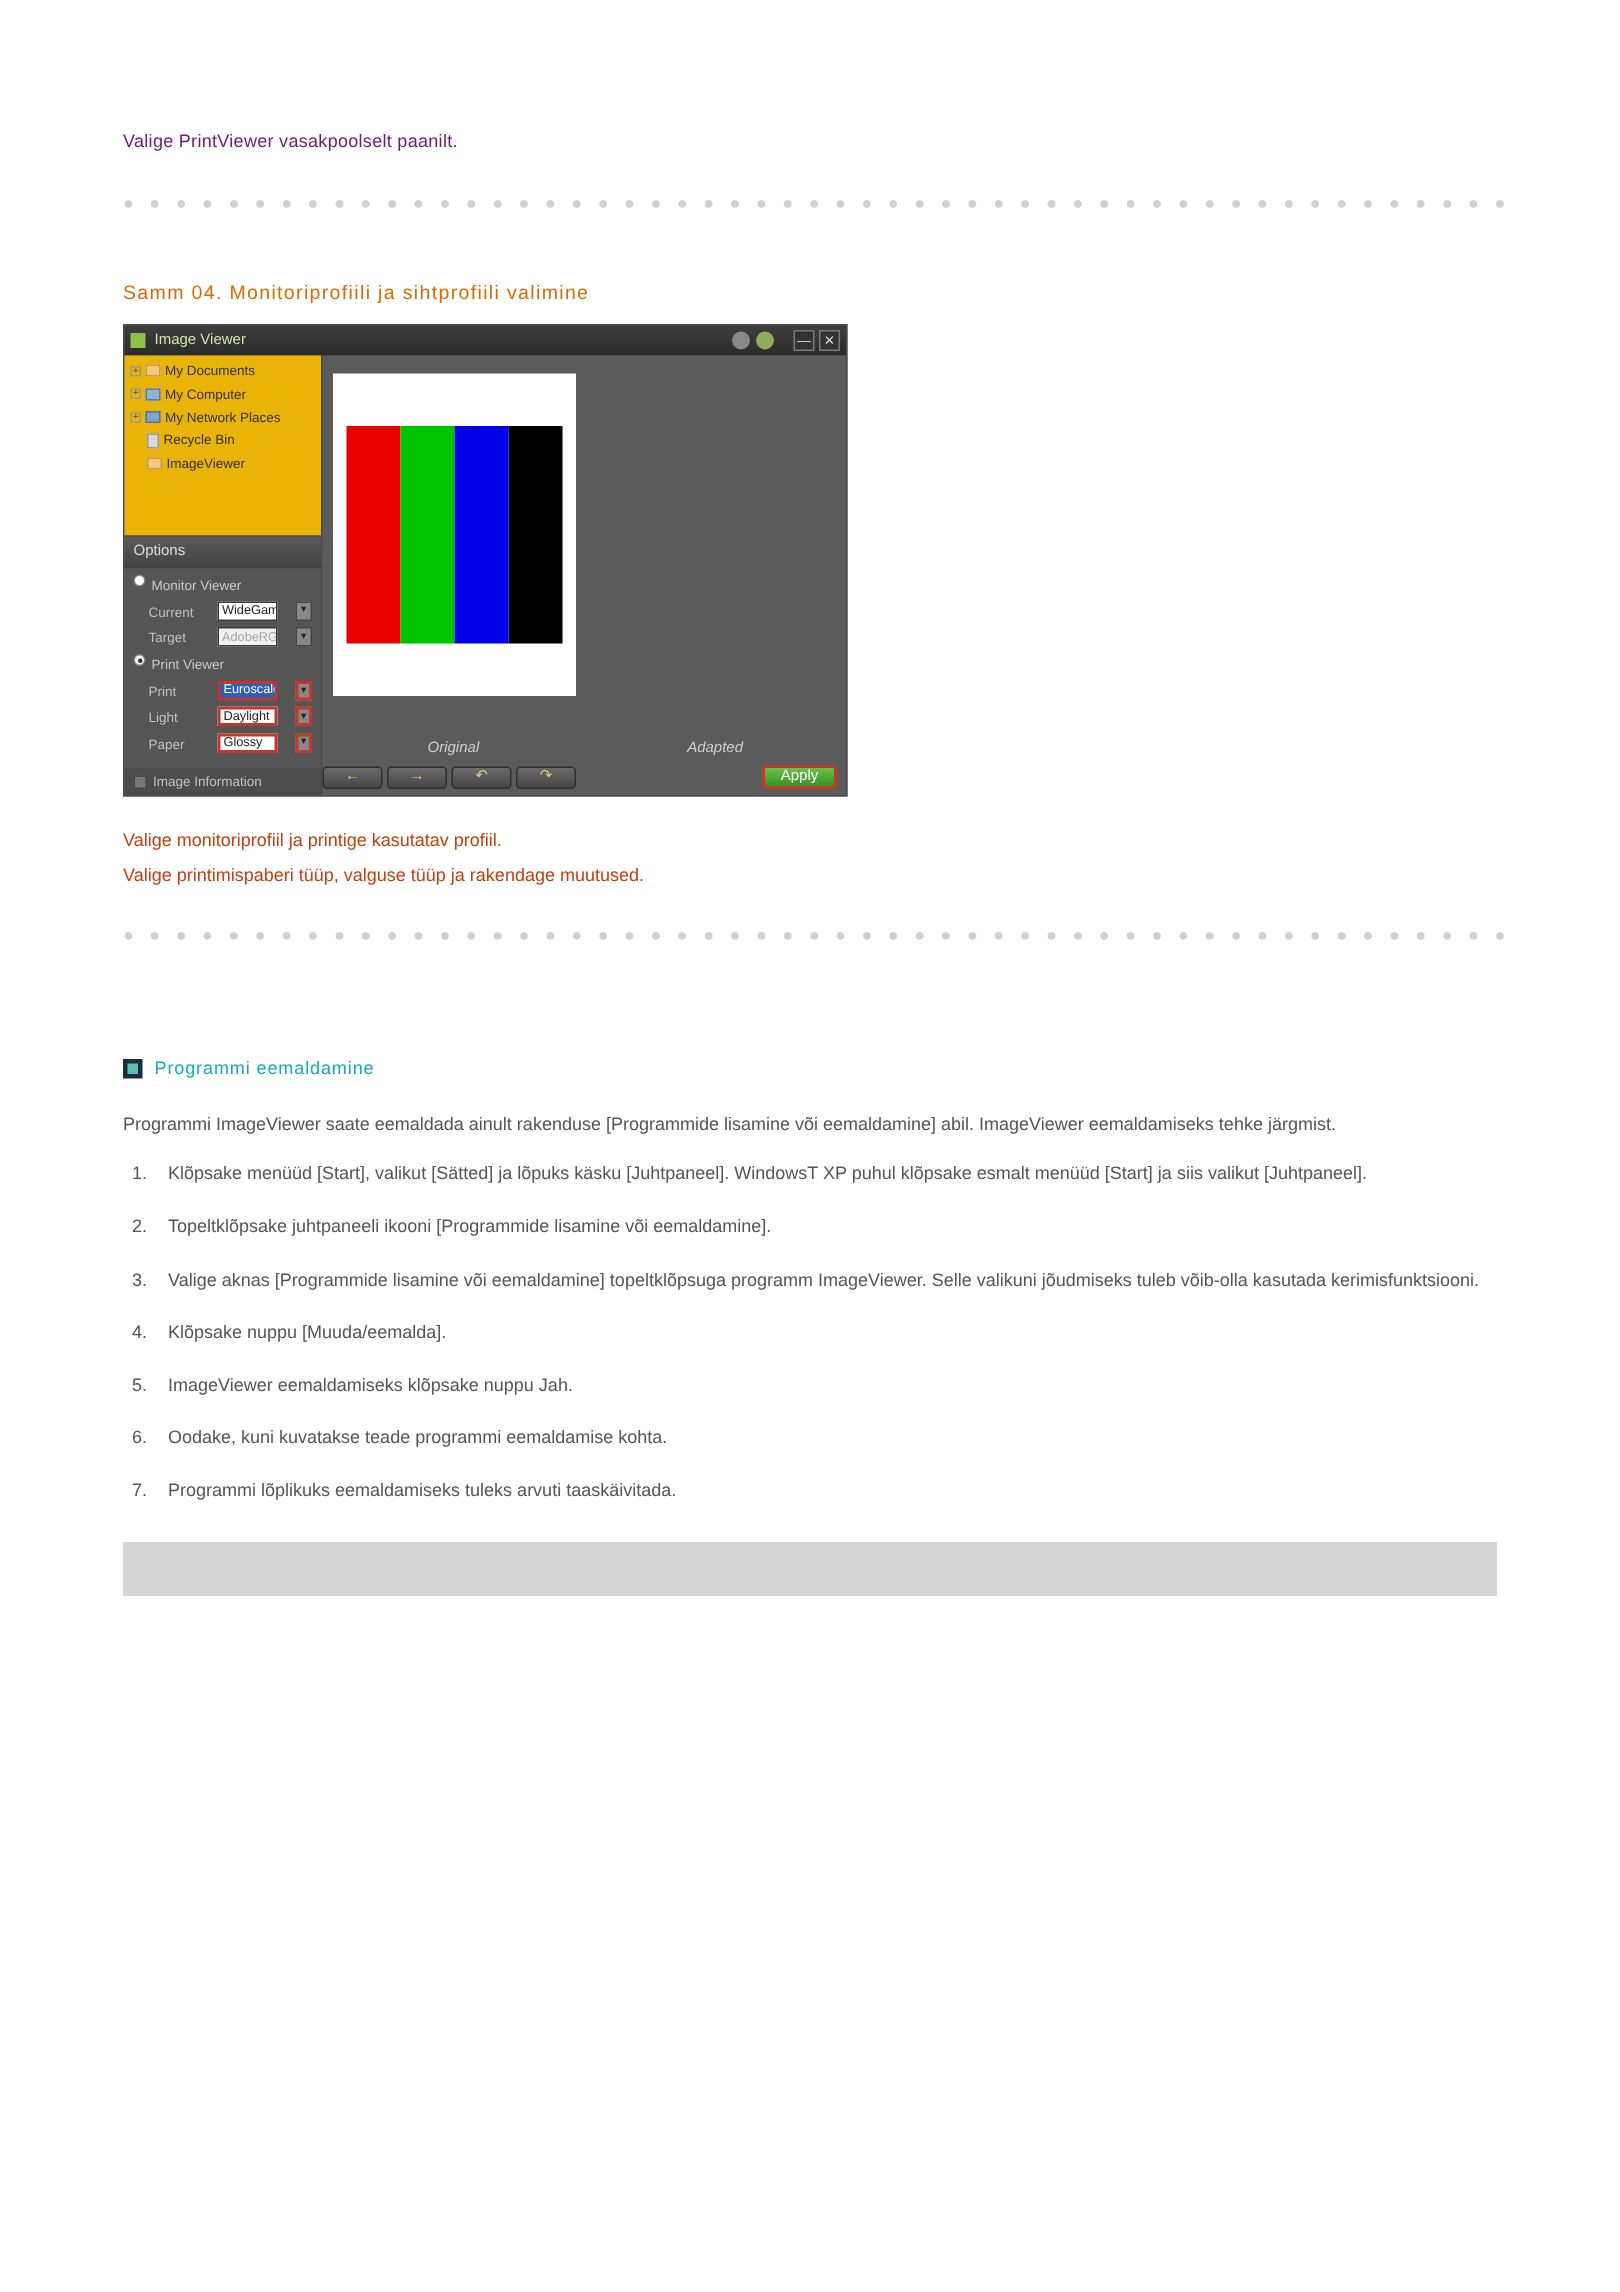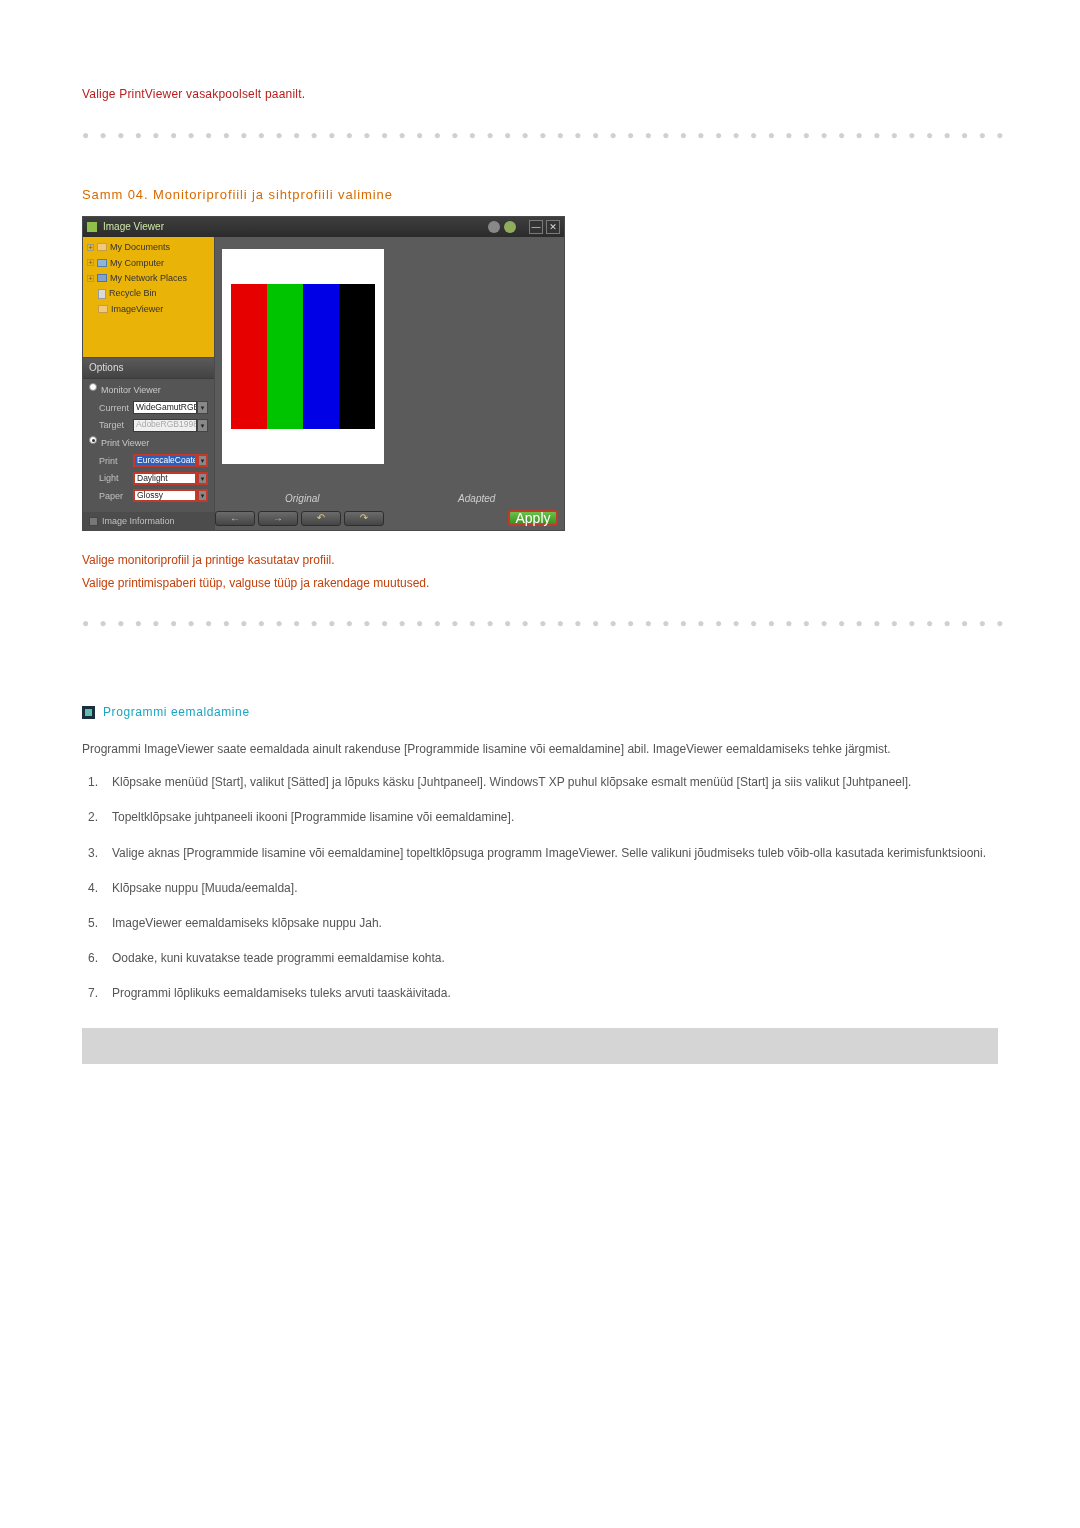--- a/index.html
+++ b/index.html
@@ -6,21 +6,21 @@
   body {
     width: 1080px;
     height: 1528px;
     background: #fff;
     font-family: Verdana, Arial, sans-serif;
     font-size: 12px;
     color: #333;
     padding: 85px 82px 0 82px;
     line-height: 1.6;
   }
-  .intro { color: #b91c1c; letter-spacing: 0.2px; margin-bottom: 22px; }
+  .intro { color: #701a75; letter-spacing: 0.2px; margin-bottom: 22px; }
   .dot-divider {
     color: #d0d0d0;
     font-size: 12px;
     letter-spacing: 3.5px;
     margin-bottom: 40px;
   }
   .step-title {
     color: #d86a00;
     font-family: Verdana, sans-serif;
     font-size: 13px;
@@ -96,21 +96,21 @@
   }
   .panel-body {
     background:#555;
     padding:4px 6px 6px 6px;
     font-size:9px;
     color:#c8c8c8;
   }
   .radio-row { display:flex; align-items:flex-start; gap:4px; margin-bottom:3px; }
   .radio { width:8px;height:8px;border-radius:50%;background:#fff;border:1px solid #888;position:relative;display:inline-block;}
   .radio.sel::after{content:"";position:absolute;inset:1.5px;border-radius:50%;background:#333;}
-  .field-row { display:flex; align-items:center; gap:0; margin-bottom:3px; padding-left:10px;}
+  .field-row { display:flex; align-items:flex-start; gap:12px; margin-bottom:3px; padding-left:10px;}
   .field-row .lbl { width:34px; color:#c0c0c0;}
   .field-row .input {
     flex:1; height:13px; background:#fff; border:1px solid #3a3a3a;
     font-size:8.5px; padding:0 2px; color:#222; display:flex; align-items:center;
     white-space:nowrap; overflow:hidden;
   }
   .field-row .input.dim { color:#a8a8a8; background:#f0f0f0;}
   .field-row .dd {
     width:11px;height:13px;background:#888;border:1px solid #444;display:flex;
     align-items:center;justify-content:center;font-size:7px;color:#222;
@@ -145,21 +145,21 @@
   }
   .tbtn {
     width:40px;height:15px;border-radius:3px;
     background:linear-gradient(#6b6b6b,#454545);
     border:1px solid #2e2e2e; display:flex;align-items:center;justify-content:center;
     color:#e2c97a;font-size:10px;
   }
   .applybtn {
     width:50px;height:16px;border-radius:3px;
     background:linear-gradient(#6cc24a,#3a8f22);
-    border:2px solid #c0392b; color:#fff; font-size:14px;
+    border:2px solid #c0392b; color:#fff; font-size:10px;
     display:flex;align-items:center;justify-content:center;
     margin-left:auto;
   }
   
   .afterlines { color:#c2410c; margin-bottom:20px; }
   .afterlines p { margin-bottom:4px; }
   
   .sec2-title {
     color:#18a6c4;
     font-size:12px;

